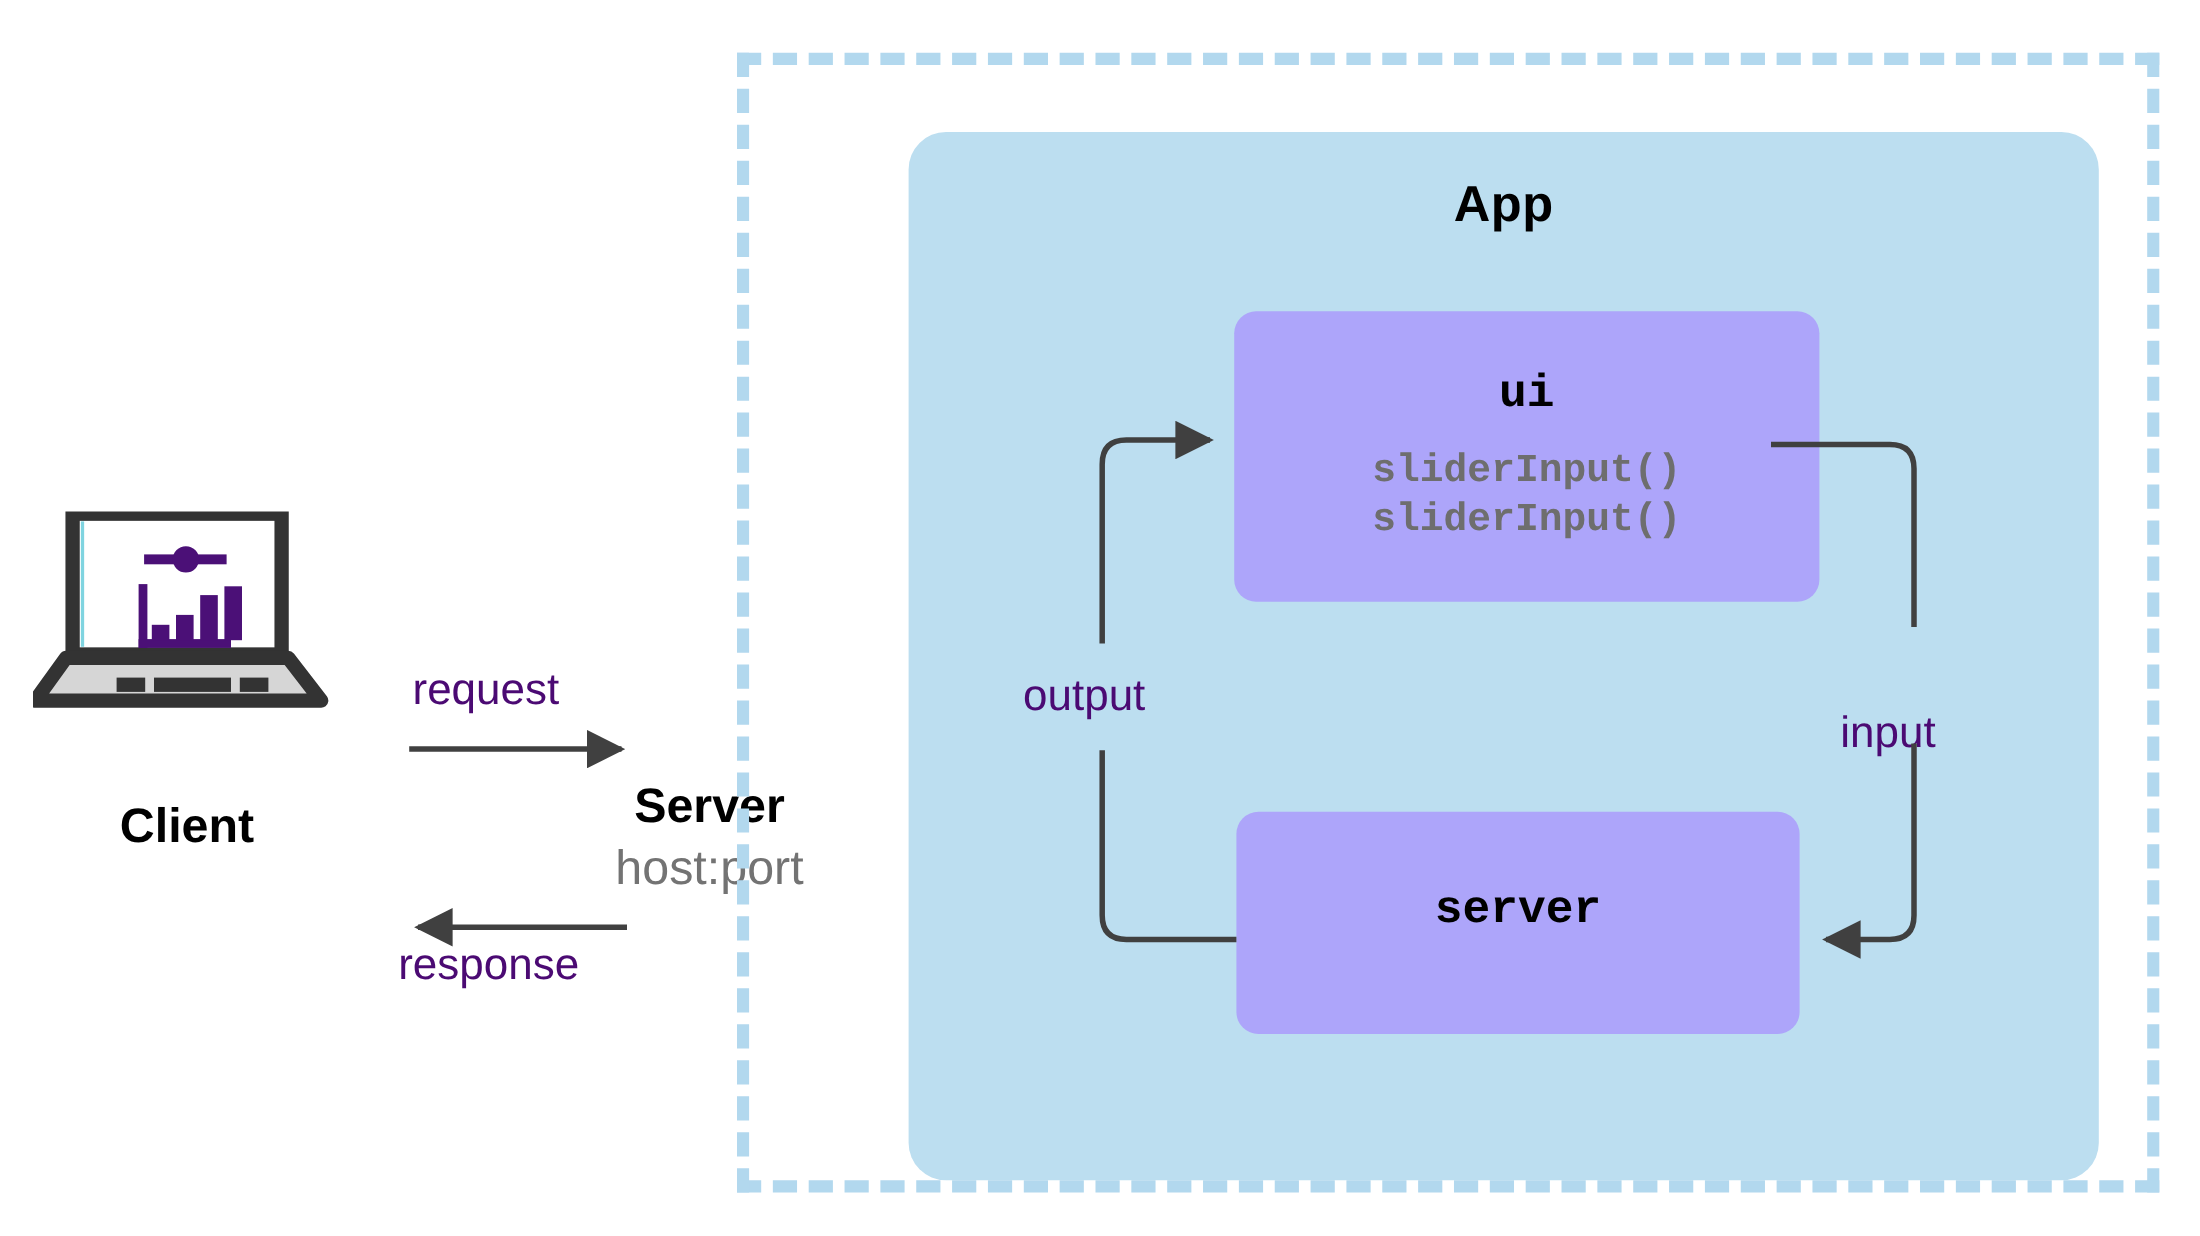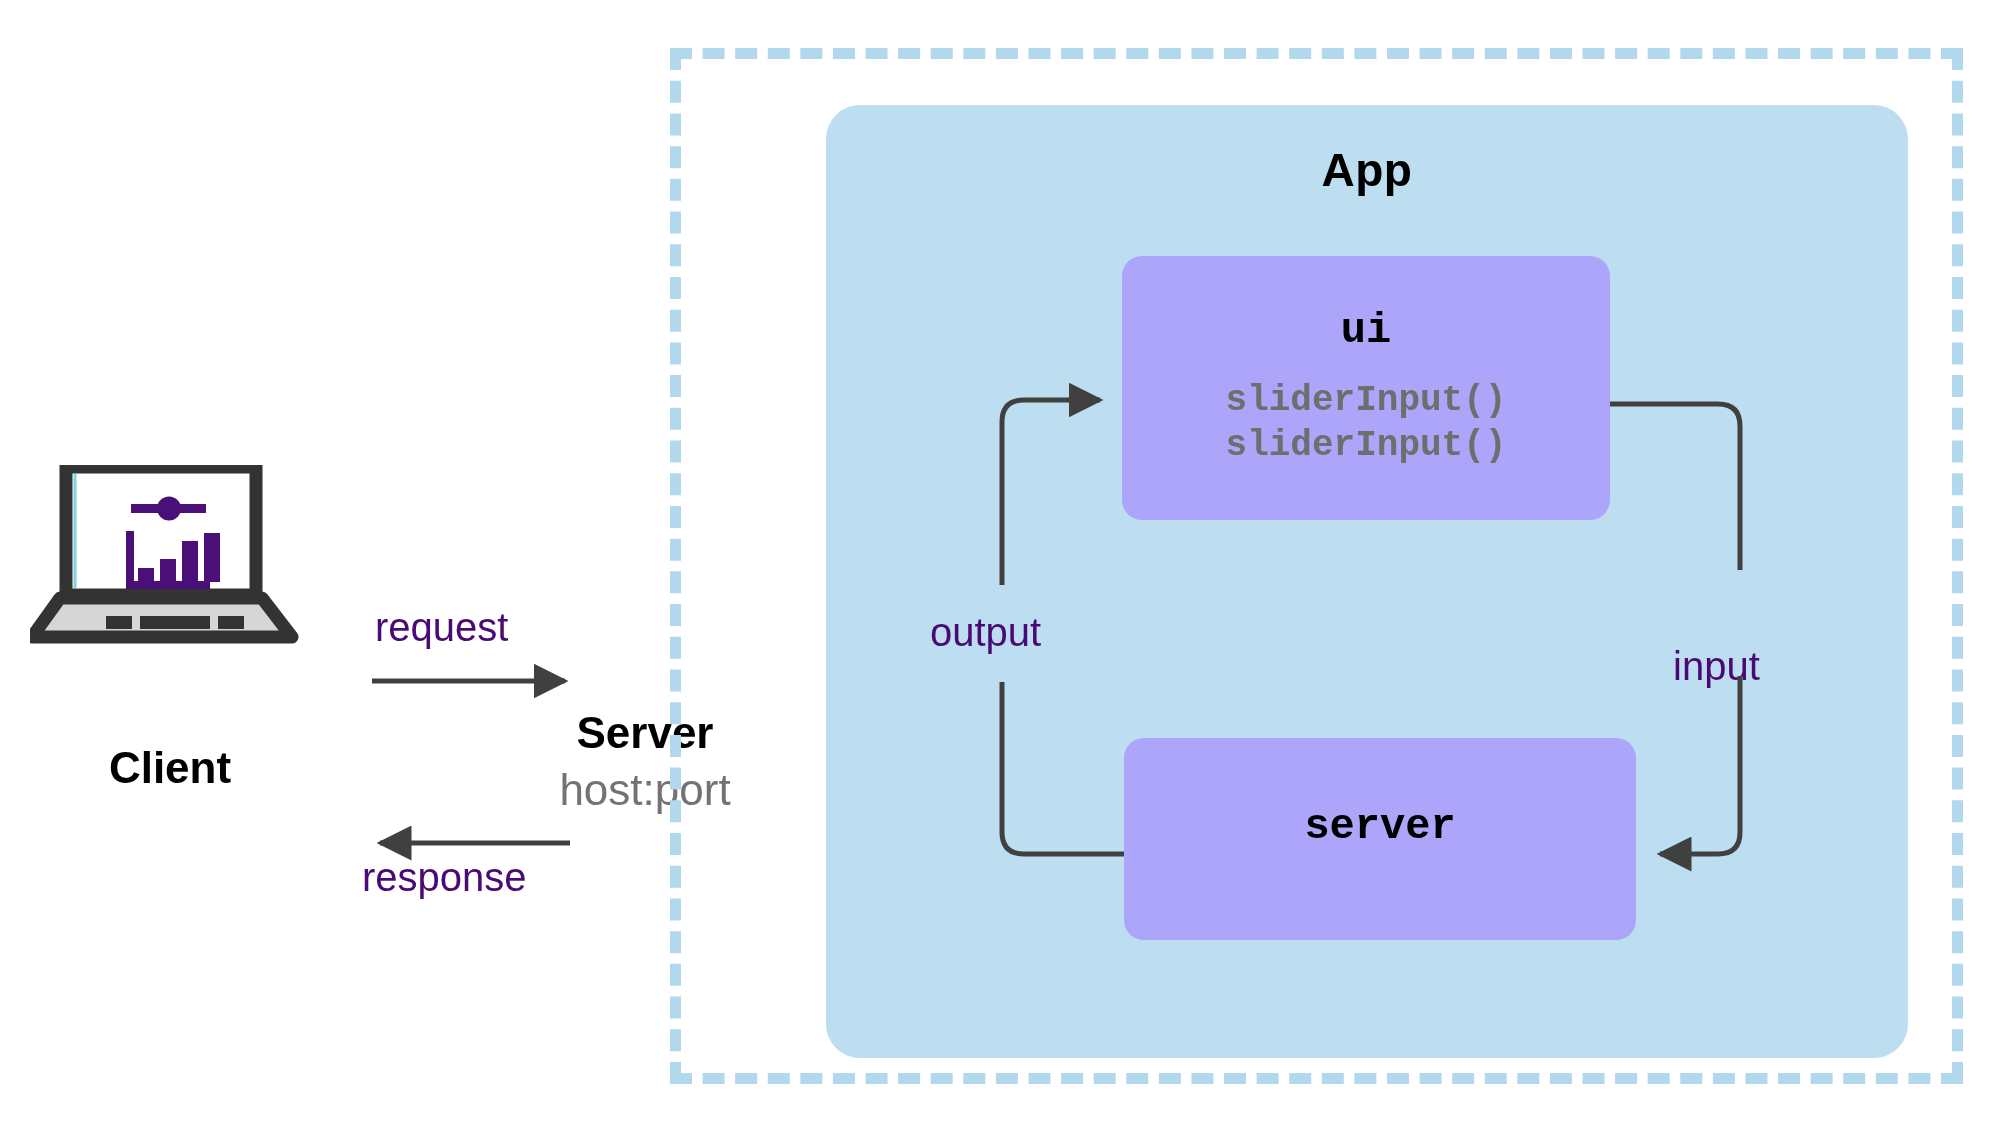--- a/index.html
+++ b/index.html
@@ -30,21 +30,21 @@
     width: 1293px;
     height: 1036px;
     border: 11px dashed #b2d8ee;
     box-sizing: border-box;
   }
 
   
   .app-panel {
     position: absolute;
     left: 826px;
-    top: 105px;
+    top: 120px;
     width: 1082px;
     height: 953px;
     background: #bcdef0;
     border-radius: 34px;
   }
   .app-title {
     position: absolute;
     left: 0;
     top: 38px;
     width: 1082px;
@@ -62,22 +62,22 @@
     background: #ada5fa;
     border-radius: 20px;
     box-sizing: border-box;
     display: flex;
     flex-direction: column;
     align-items: center;
     justify-content: center;
   }
   .box-ui {
     left: 1122px;
-    top: 256px;
-    width: 488px;
+    top: 283px;
+    width: 532px;
     height: 264px;
   }
   .box-server {
     left: 1124px;
     top: 738px;
     width: 512px;
     height: 202px;
   }
   .box-title {
     font-family: "Liberation Mono", monospace;
@@ -112,21 +112,21 @@
   .laptop {
     position: absolute;
     left: 30px;
     top: 465px;
     width: 280px;
     height: 180px;
   }
   .client-label {
     position: absolute;
     left: 0px;
-    top: 743px;
+    top: 726px;
     width: 340px;
     text-align: center;
     font-size: 44px;
     font-weight: bold;
     color: #000000;
     font-family: "Liberation Sans", sans-serif;
   }
   .server-label {
     position: absolute;
     left: 480px;

